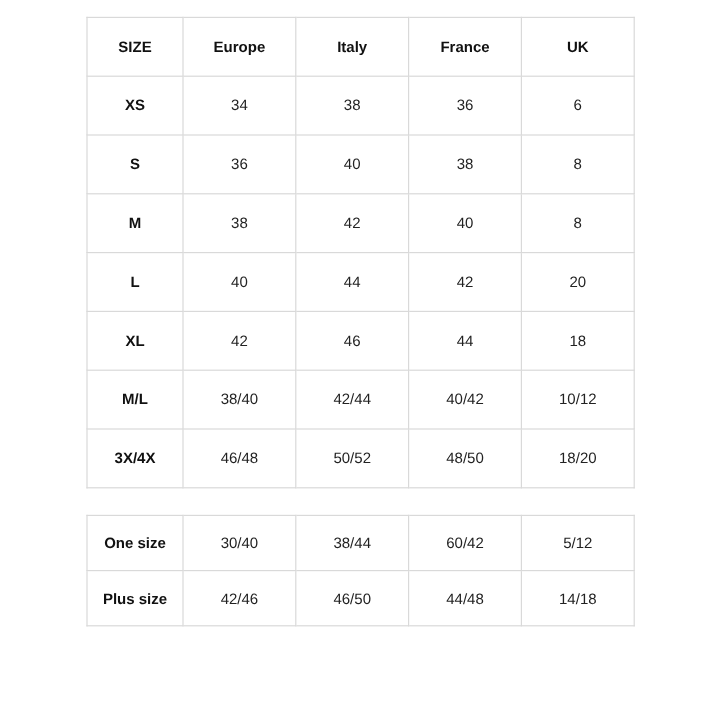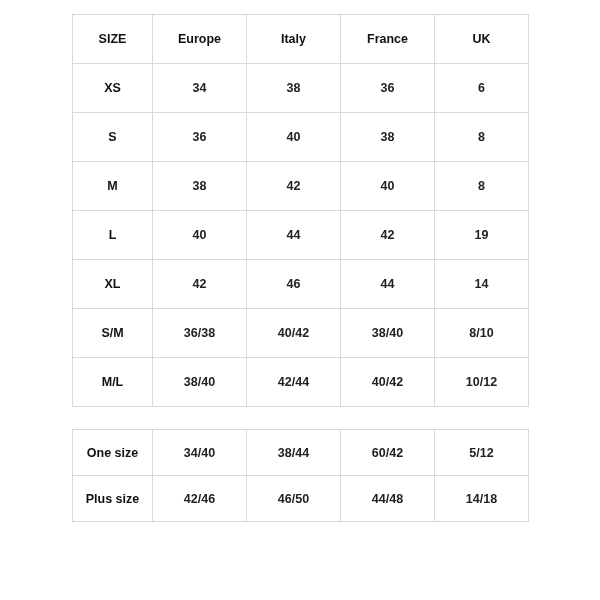--- a/index.html
+++ b/index.html
@@ -27,21 +27,21 @@
     border-collapse: collapse;
     table-layout: fixed;
   }
   table.size-table td,
   table.size-table th {
     border: 1px solid #d9d9d9;
     text-align: center;
     vertical-align: middle;
     font-size: 12.5px;
     color: #222222;
-    font-weight: bold;
+    font-weight: normal;
     padding: 0;
     height: 48px;
   }
   table.size-table th,
   table.size-table td.label {
     font-weight: bold;
     font-size: 12.5px;
     color: #111111;
   }
   col.c-label { width: 80px; }
@@ -95,60 +95,60 @@
         <td>38</td>
         <td>42</td>
         <td>40</td>
         <td>8</td>
       </tr>
       <tr>
         <td class="label">L</td>
         <td>40</td>
         <td>44</td>
         <td>42</td>
-        <td>19</td>
+        <td>20</td>
       </tr>
       <tr>
         <td class="label">XL</td>
         <td>42</td>
         <td>46</td>
         <td>44</td>
-        <td>14</td>
-      </tr>
-      <tr>
-        <td class="label">S/M</td>
-        <td>36/38</td>
-        <td>40/42</td>
-        <td>38/40</td>
-        <td>8/10</td>
+        <td>18</td>
       </tr>
       <tr>
         <td class="label">M/L</td>
         <td>38/40</td>
         <td>42/44</td>
         <td>40/42</td>
         <td>10/12</td>
+      </tr>
+      <tr>
+        <td class="label">3X/4X</td>
+        <td>46/48</td>
+        <td>50/52</td>
+        <td>48/50</td>
+        <td>18/20</td>
       </tr>
     </tbody>
   </table>
 
   <div class="spacer"></div>
 
   <table class="size-table secondary">
     <colgroup>
       <col class="c-label">
       <col class="c-col">
       <col class="c-col">
       <col class="c-col">
       <col class="c-col">
     </colgroup>
     <tbody>
       <tr>
         <td class="label">One size</td>
-        <td>34/40</td>
+        <td>30/40</td>
         <td>38/44</td>
         <td>60/42</td>
         <td>5/12</td>
       </tr>
       <tr>
         <td class="label">Plus size</td>
         <td>42/46</td>
         <td>46/50</td>
         <td>44/48</td>
         <td>14/18</td>

